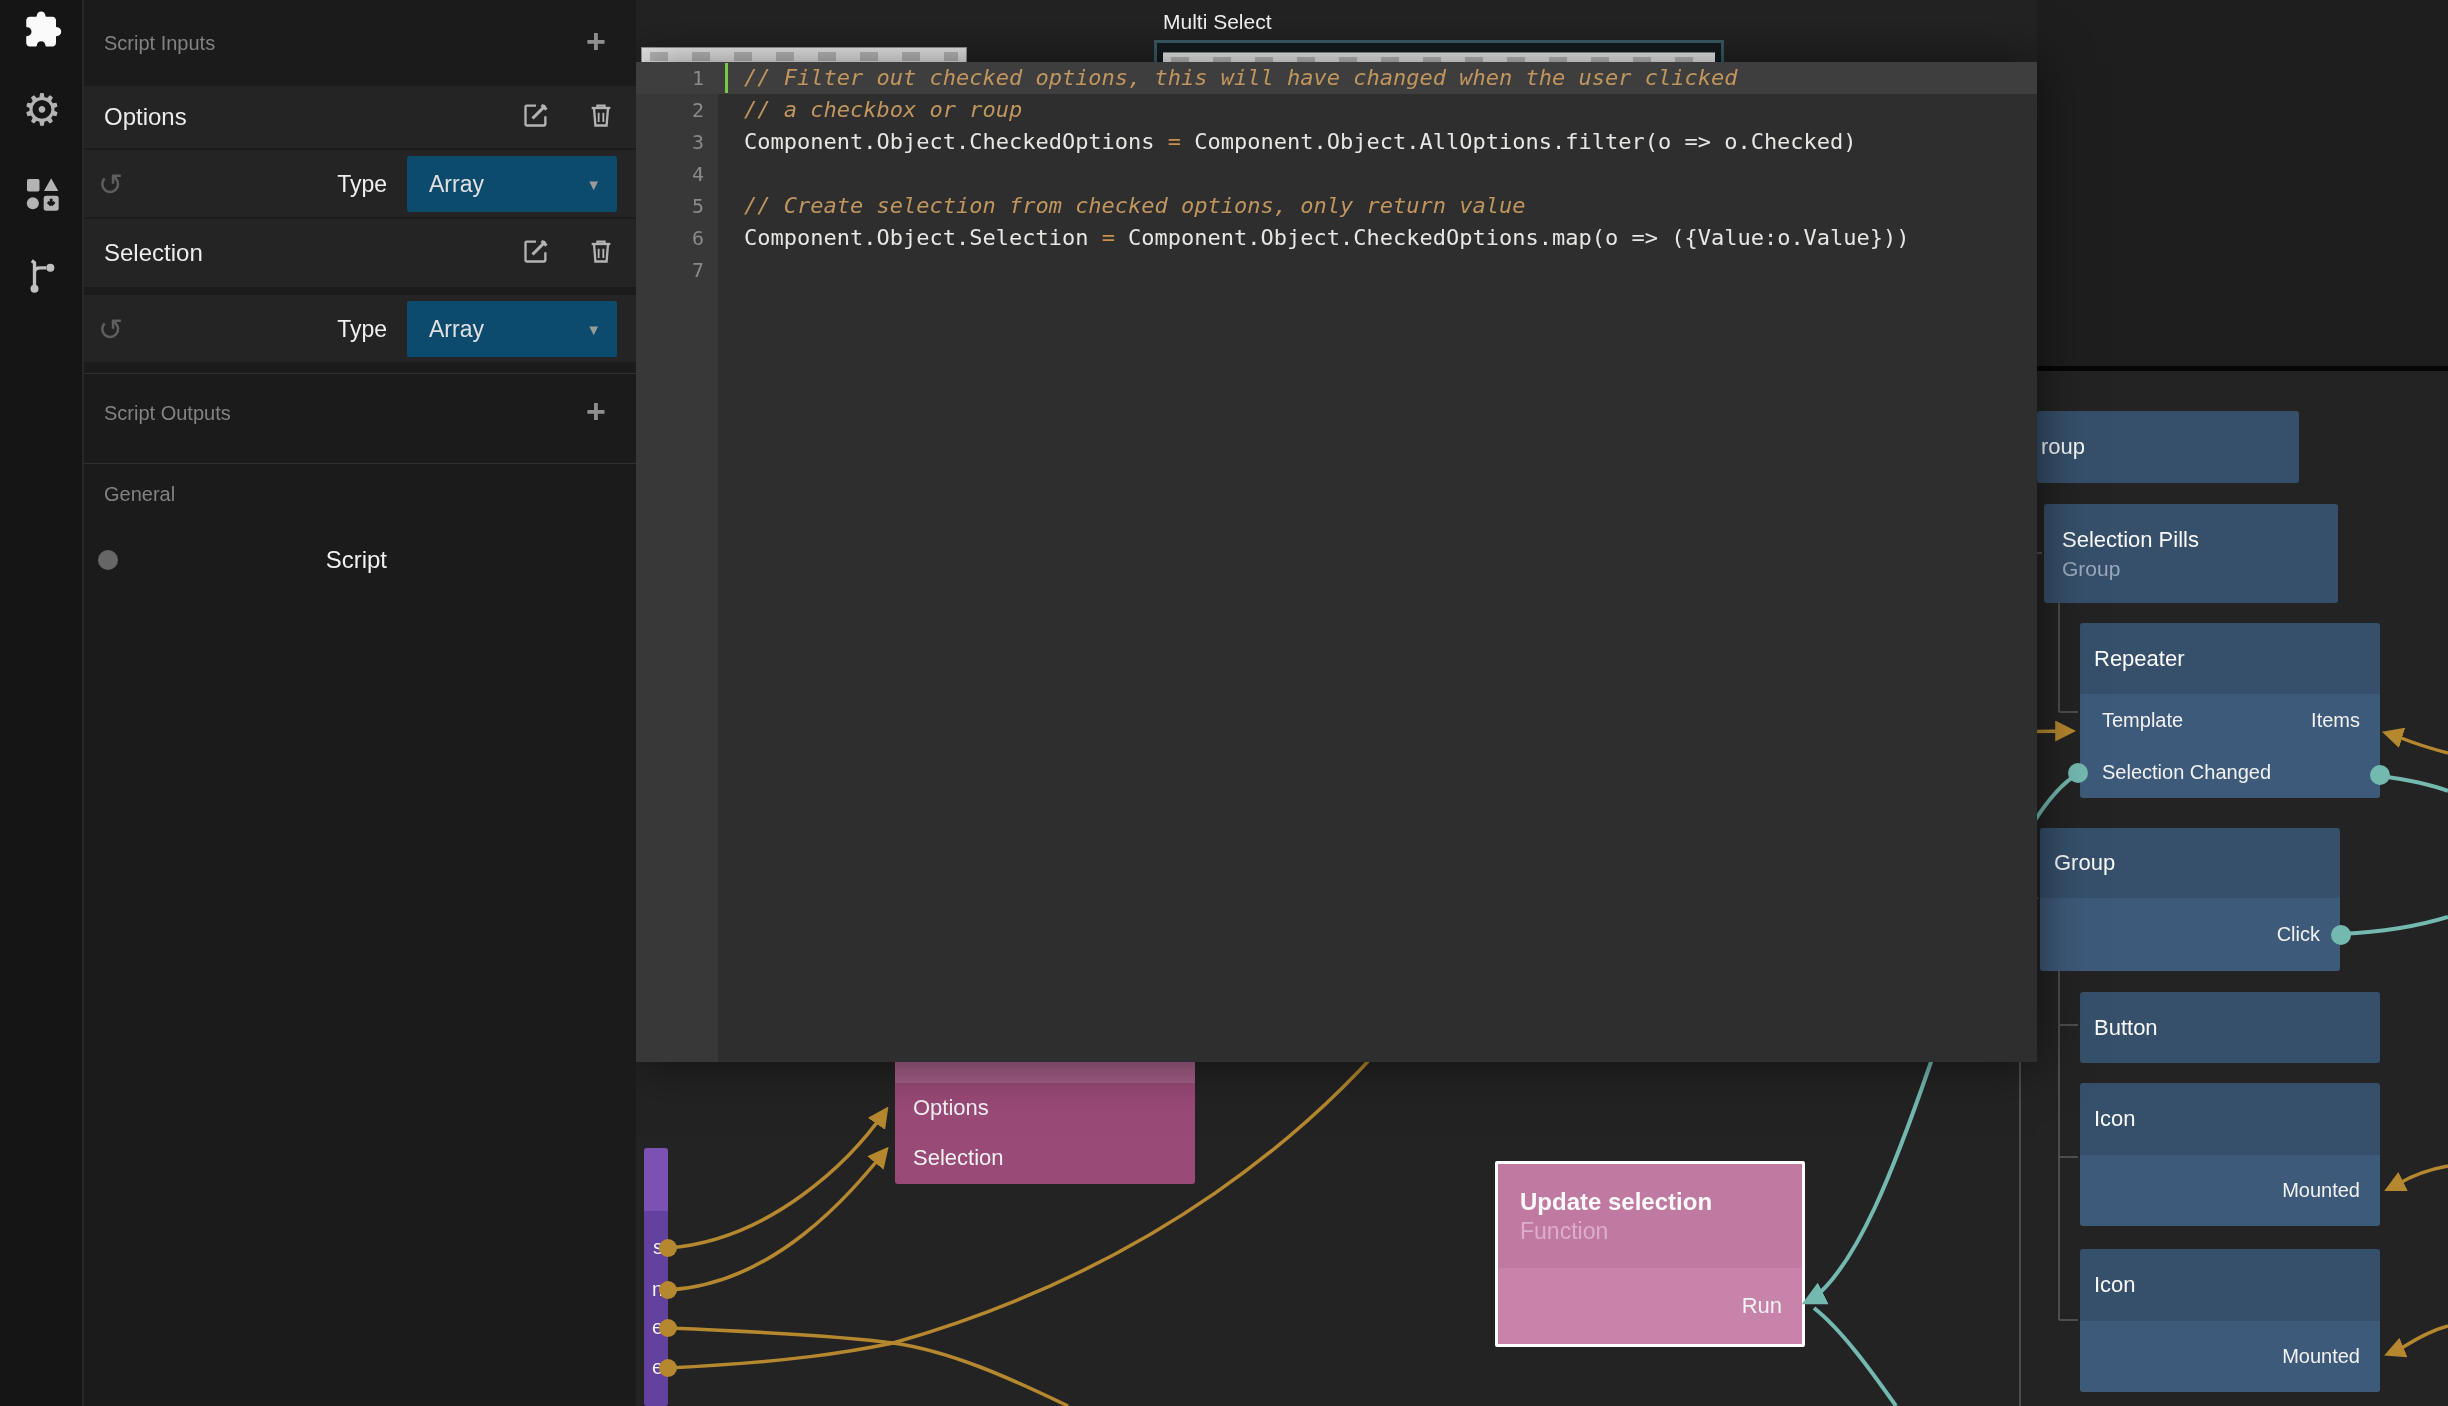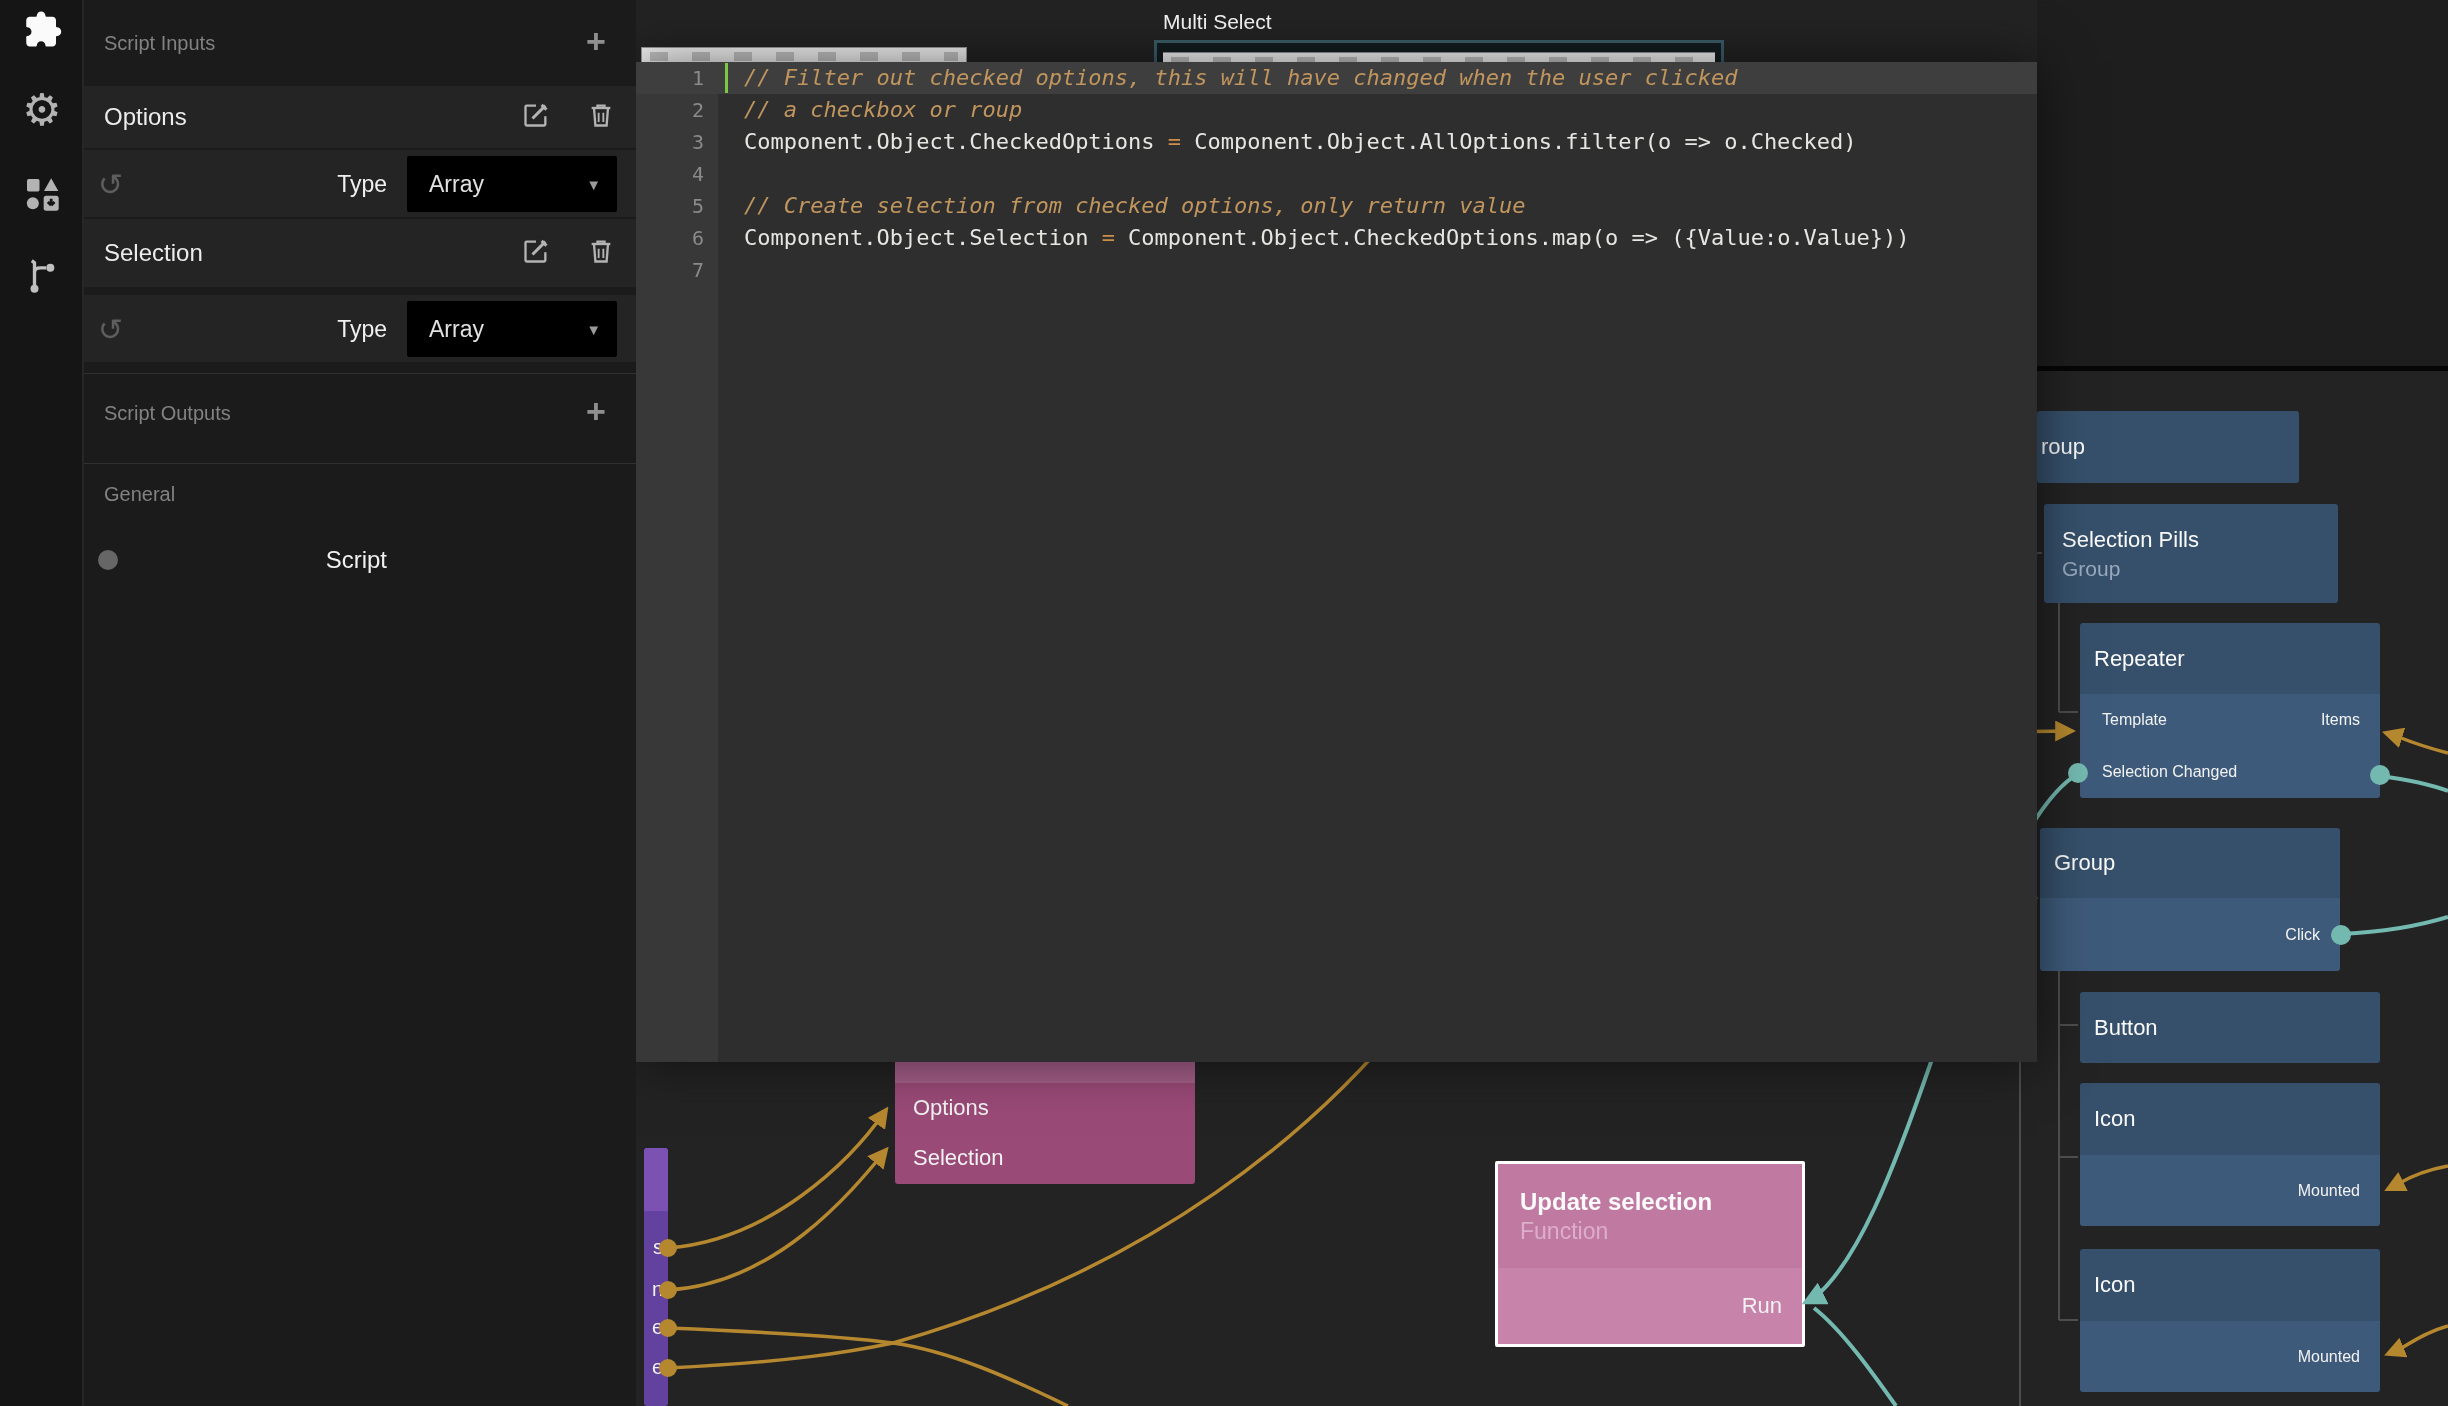--- a/index.html
+++ b/index.html
@@ -26,21 +26,21 @@
      border:3px solid #3b5d69; background:#141c1f; }
   .ms-inner { position:absolute; left:6px; right:6px; top:9px; bottom:0; background:#f4f4f4;
      border-top:1px solid #8f8f8f; }
 
   
   .node { position:absolute; border-radius:3px; color:#fff; overflow:hidden; }
   .n-head { background:#36506b; display:flex; flex-direction:column; justify-content:center; padding-left:14px; }
   .n-rows { background:#3e5a7a; }
   .n-title { font-size:22px; color:#fafafa; }
   .n-sub { font-size:21px; color:#9aa9bd; margin-top:4px; }
-  .p-row { position:relative; height:52px; display:flex; align-items:center; font-size:16px; color:#f2f2f2; }
+  .p-row { position:relative; height:52px; display:flex; align-items:center; font-size:20px; color:#f2f2f2; }
   .p-left { padding-left:22px; }
   .p-right { margin-left:auto; padding-right:20px; }
 
   .node-magenta .n-head { background:#a7608b; }
   .node-magenta .n-rows { background:#9a4a77; }
 
   .node-pink { border:3px solid #ffffff; border-radius:2px; }
   .node-pink .n-head { background:#c07aa1; padding-left:22px; }
   .node-pink .n-rows { background:#c783a9; }
   .node-pink .n-title { font-weight:bold; font-size:24px; }
@@ -59,21 +59,21 @@
   .panel { position:absolute; left:84px; top:0; width:552px; height:1406px; background:#1b1b1b; z-index:20;
      color:#e8e8e8; }
   .sec-head { position:absolute; left:20px; color:#828282; font-size:20px; }
   .plusbtn { position:absolute; left:492px; width:40px; text-align:center; color:#8f8f8f; font-size:34px;
      font-weight:bold; cursor:pointer; }
   .prow { position:absolute; left:0; width:552px; background:#242424; }
   .prow .rname { position:absolute; left:20px; top:50%; transform:translateY(-50%); font-size:24px; color:#ececec; }
   .icon-btn { position:absolute; top:50%; transform:translateY(-50%); cursor:pointer; }
   .typelabel { position:absolute; left:210px; width:93px; text-align:right; top:50%; transform:translateY(-50%);
      font-size:23px; color:#f0f0f0; }
-  .dropdown { position:absolute; left:323px; top:6px; width:210px; height:56px; background:#000000;
+  .dropdown { position:absolute; left:323px; top:6px; width:210px; height:56px; background:#0c4a6e;
      border-radius:2px; cursor:pointer; }
   .dropdown .val { position:absolute; left:22px; top:50%; transform:translateY(-50%); font-size:23px; color:#e0e0e0; }
   .dropdown .caret { position:absolute; right:16px; top:50%; transform:translateY(-50%); font-size:15px; color:#9a9a9a; }
   .refresh { position:absolute; left:14px; top:50%; transform:translateY(-50%); font-size:30px; color:#5e5e5e;
      cursor:pointer; }
   .divider { position:absolute; left:0; width:552px; height:1px; background:#313131; }
   .conn-dot { position:absolute; left:14px; width:20px; height:20px; border-radius:50%; background:#666; }
   .script-label { position:absolute; left:200px; width:103px; text-align:right; font-size:24px; color:#f0f0f0; }
   .edit-btn { position:absolute; left:325px; width:291px; height:64px; background:#2c2c2c; color:#d6d6d6;
      font-size:24px; display:flex; align-items:center; justify-content:center; cursor:pointer; border-radius:2px; }

